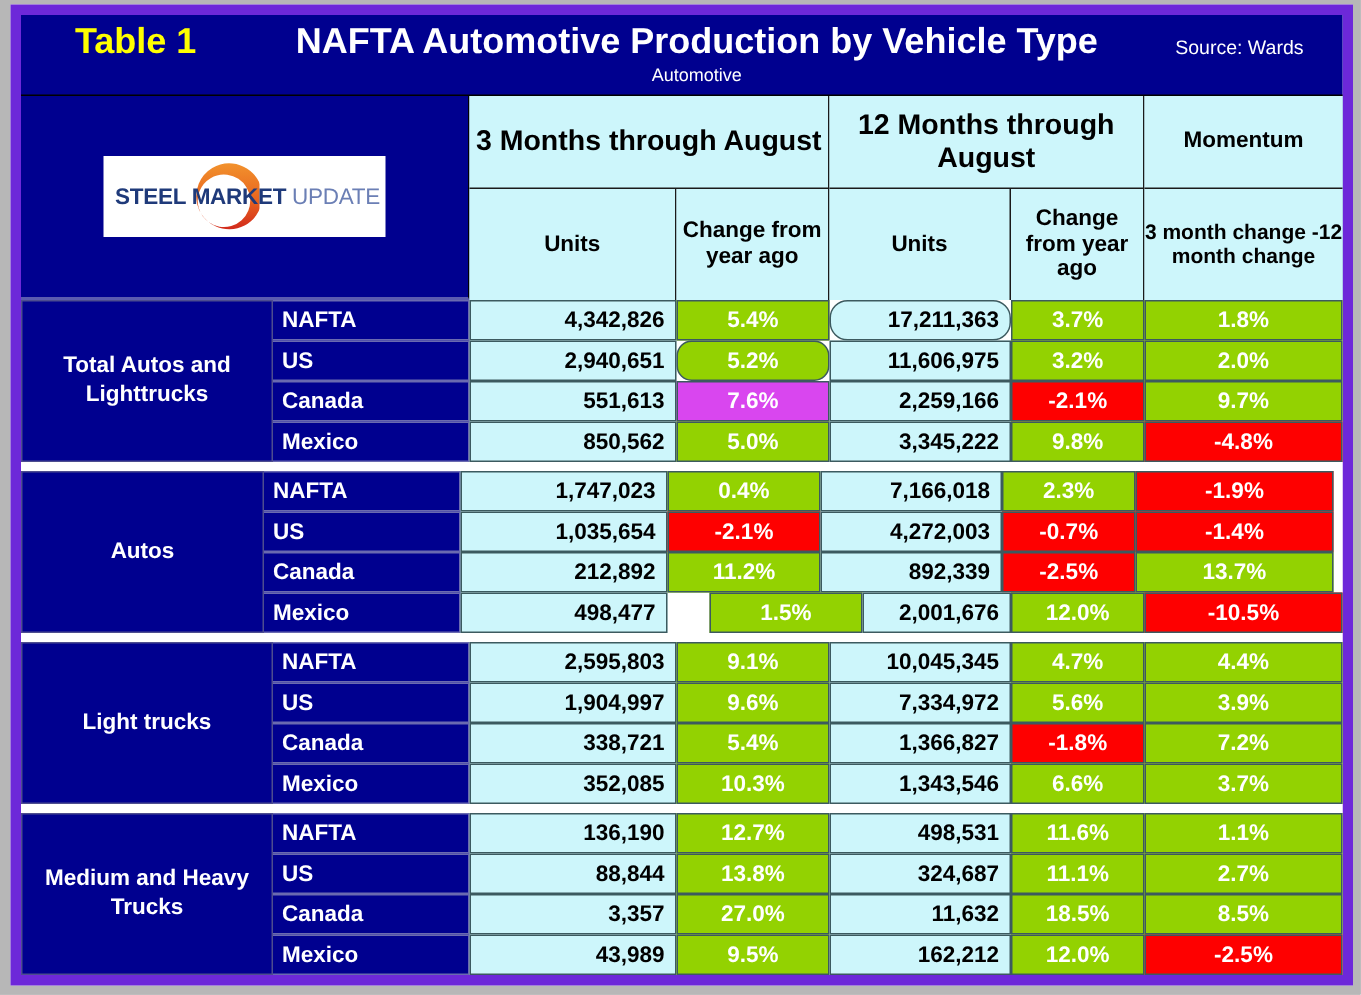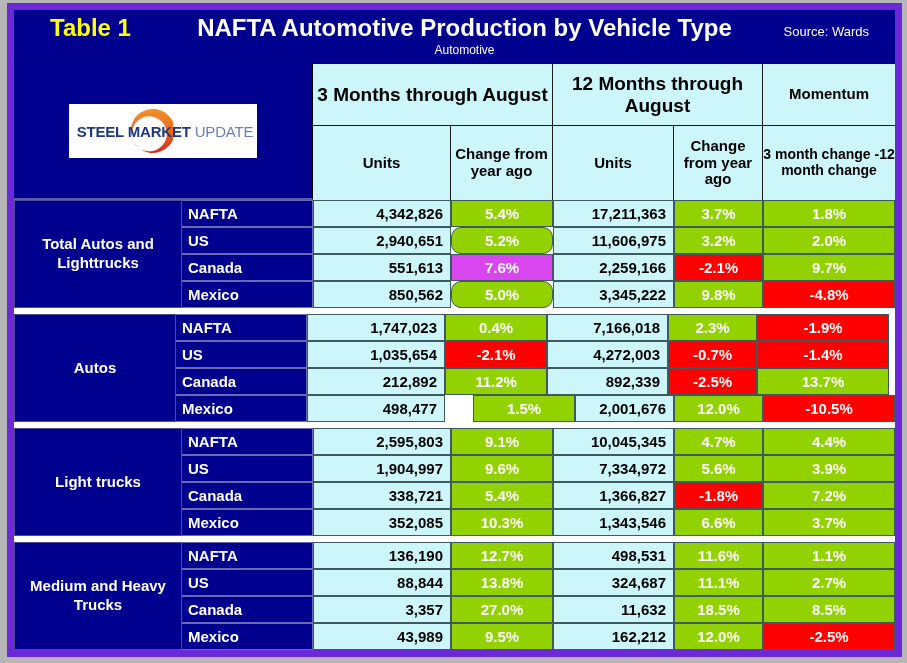--- a/index.html
+++ b/index.html
@@ -273,21 +273,21 @@
     </div>
 
     <div class="blocks" id="blocks">
         <div class="block">
           <div class="grp-label">Total Autos and Lighttrucks</div>
           <div class="rows">
             <div class="drow">
               <div class="cell c-country">NAFTA</div>
               <div class="cell c-units" style="width: 138px;">4,342,826</div>
               <div class="cell c-pct" style="width: 102px; background: rgb(147, 210, 1);">5.4%</div>
-              <div class="cell c-units" style="width: 121px;">17,211,363</div>
+              <div class="cell c-units" style="width: 121px; border-radius: 12px;">17,211,363</div>
               <div class="cell c-pct" style="width: 89px; background: rgb(147, 210, 1);">3.7%</div>
               <div class="cell c-pct" style="width: 132px; background: rgb(147, 210, 1);">1.8%</div>
             </div>
             <div class="drow">
               <div class="cell c-country">US</div>
               <div class="cell c-units" style="width: 138px;">2,940,651</div>
               <div class="cell c-pct" style="width: 102px; background: rgb(147, 210, 1); border-radius: 10px;">5.2%</div>
               <div class="cell c-units" style="width: 121px;">11,606,975</div>
               <div class="cell c-pct" style="width: 89px; background: rgb(147, 210, 1);">3.2%</div>
               <div class="cell c-pct" style="width: 132px; background: rgb(147, 210, 1);">2.0%</div>
@@ -296,21 +296,21 @@
               <div class="cell c-country">Canada</div>
               <div class="cell c-units" style="width: 138px;">551,613</div>
               <div class="cell c-pct" style="width: 102px; background: #d946ef;">7.6%</div>
               <div class="cell c-units" style="width: 121px;">2,259,166</div>
               <div class="cell c-pct" style="width: 89px; background: rgb(254, 0, 0);">-2.1%</div>
               <div class="cell c-pct" style="width: 132px; background: rgb(147, 210, 1);">9.7%</div>
             </div>
             <div class="drow">
               <div class="cell c-country">Mexico</div>
               <div class="cell c-units" style="width: 138px;">850,562</div>
-              <div class="cell c-pct" style="width: 102px; background: rgb(147, 210, 1); border-radius: 10px;">5.0%</div>
+              <div class="cell c-pct" style="width: 102px; background: rgb(147, 210, 1);">5.0%</div>
               <div class="cell c-units" style="width: 121px;">3,345,222</div>
               <div class="cell c-pct" style="width: 89px; background: rgb(147, 210, 1);">9.8%</div>
               <div class="cell c-pct" style="width: 132px; background: rgb(254, 0, 0);">-4.8%</div>
             </div>
           </div>
         </div>
         <div class="block">
           <div class="grp-label">Autos</div>
           <div class="rows">
             <div class="drow">

